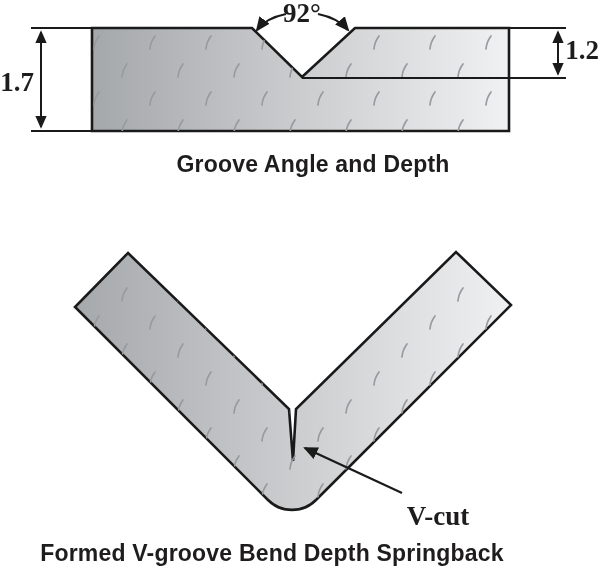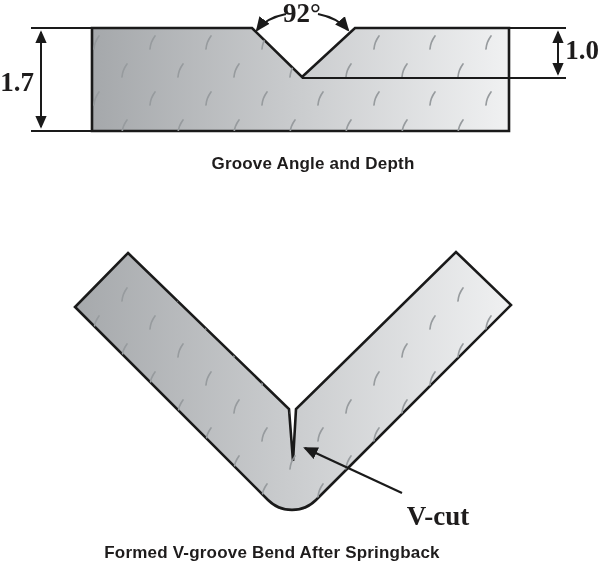--- a/index.html
+++ b/index.html
@@ -57,21 +57,21 @@
 
   .label,.caption{
     position:absolute;
     transform:translate(-50%,-50%);
     color:var(--text);
     font-weight:700;
     white-space:nowrap;
     user-select:none;
   }
   .label{font-size:27px;font-family:Liberation Serif, serif;}
-  .caption{font-size:17px;letter-spacing:0.2px;}
+  .caption{font-size:23px;letter-spacing:0.2px;}
 </style>
 </head>
 <body>
 
 <div class="figure">
 
   <svg width="600" height="573" viewBox="0 0 600 573">
     <defs>
       <linearGradient id="gradTop" gradientUnits="userSpaceOnUse" x1="92" y1="0" x2="509" y2="0">
         <stop offset="0" class="stop-dark"></stop>
@@ -111,17 +111,17 @@
                L316,500 A34,34 0 0 1 268,500 L75,307 Z"></path>
       <path class="tex" d="M128,253 L289,409 L293,461 L296,409 L456,252 L511,305
                L316,500 A34,34 0 0 1 268,500 L75,307 Z"></path>
 
       <line class="leader" x1="402" y1="493" x2="305" y2="448" marker-end="url(#ah)"></line>
     </g>
   </svg>
 
   <div class="label" style="left:302px;top:13px">92°</div>
   <div class="label" style="left:17px;top:82px">1.7</div>
-  <div class="label" style="left:582px;top:50px">1.0</div>
+  <div class="label" style="left:582px;top:50px">1.2</div>
   <div class="caption" style="left:313px;top:164px">Groove Angle and Depth</div>
   <div class="label" style="left:438px;top:516px">V-cut</div>
-  <div class="caption" style="left:272px;top:553px">Formed V-groove Bend After Springback</div>
+  <div class="caption" style="left:272px;top:553px">Formed V-groove Bend Depth Springback</div>
 </div>
 
 </body></html>

